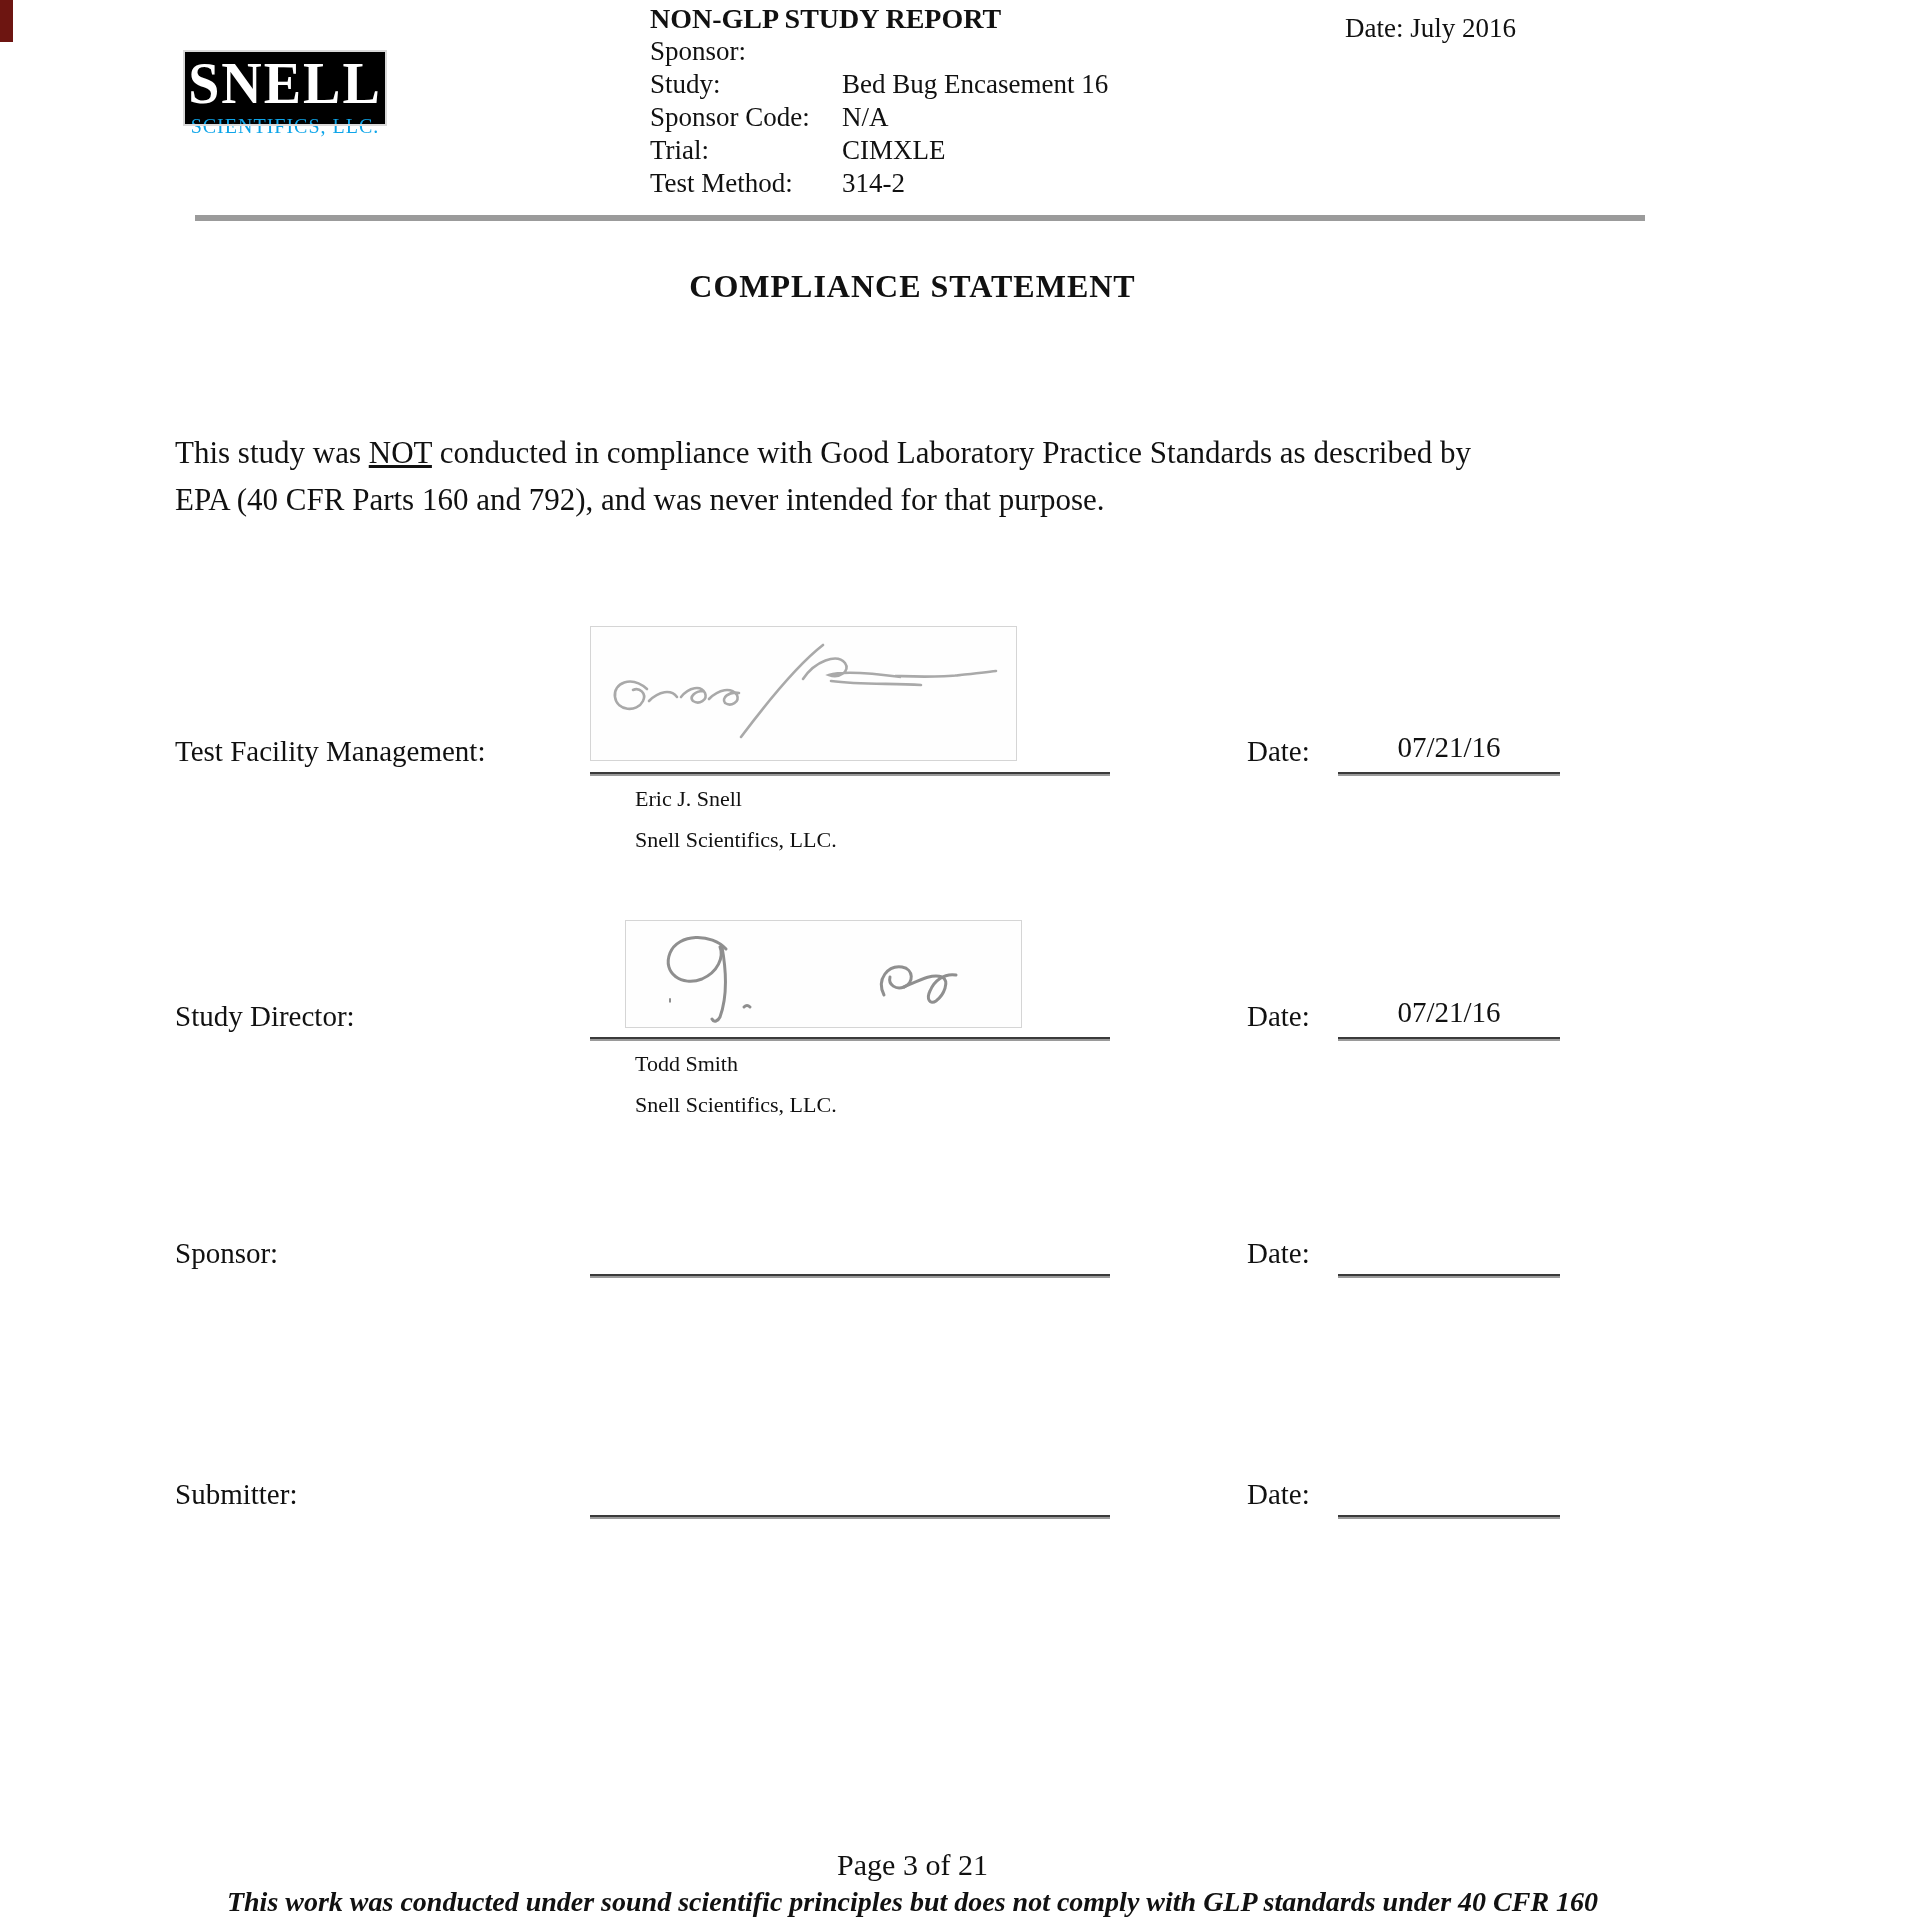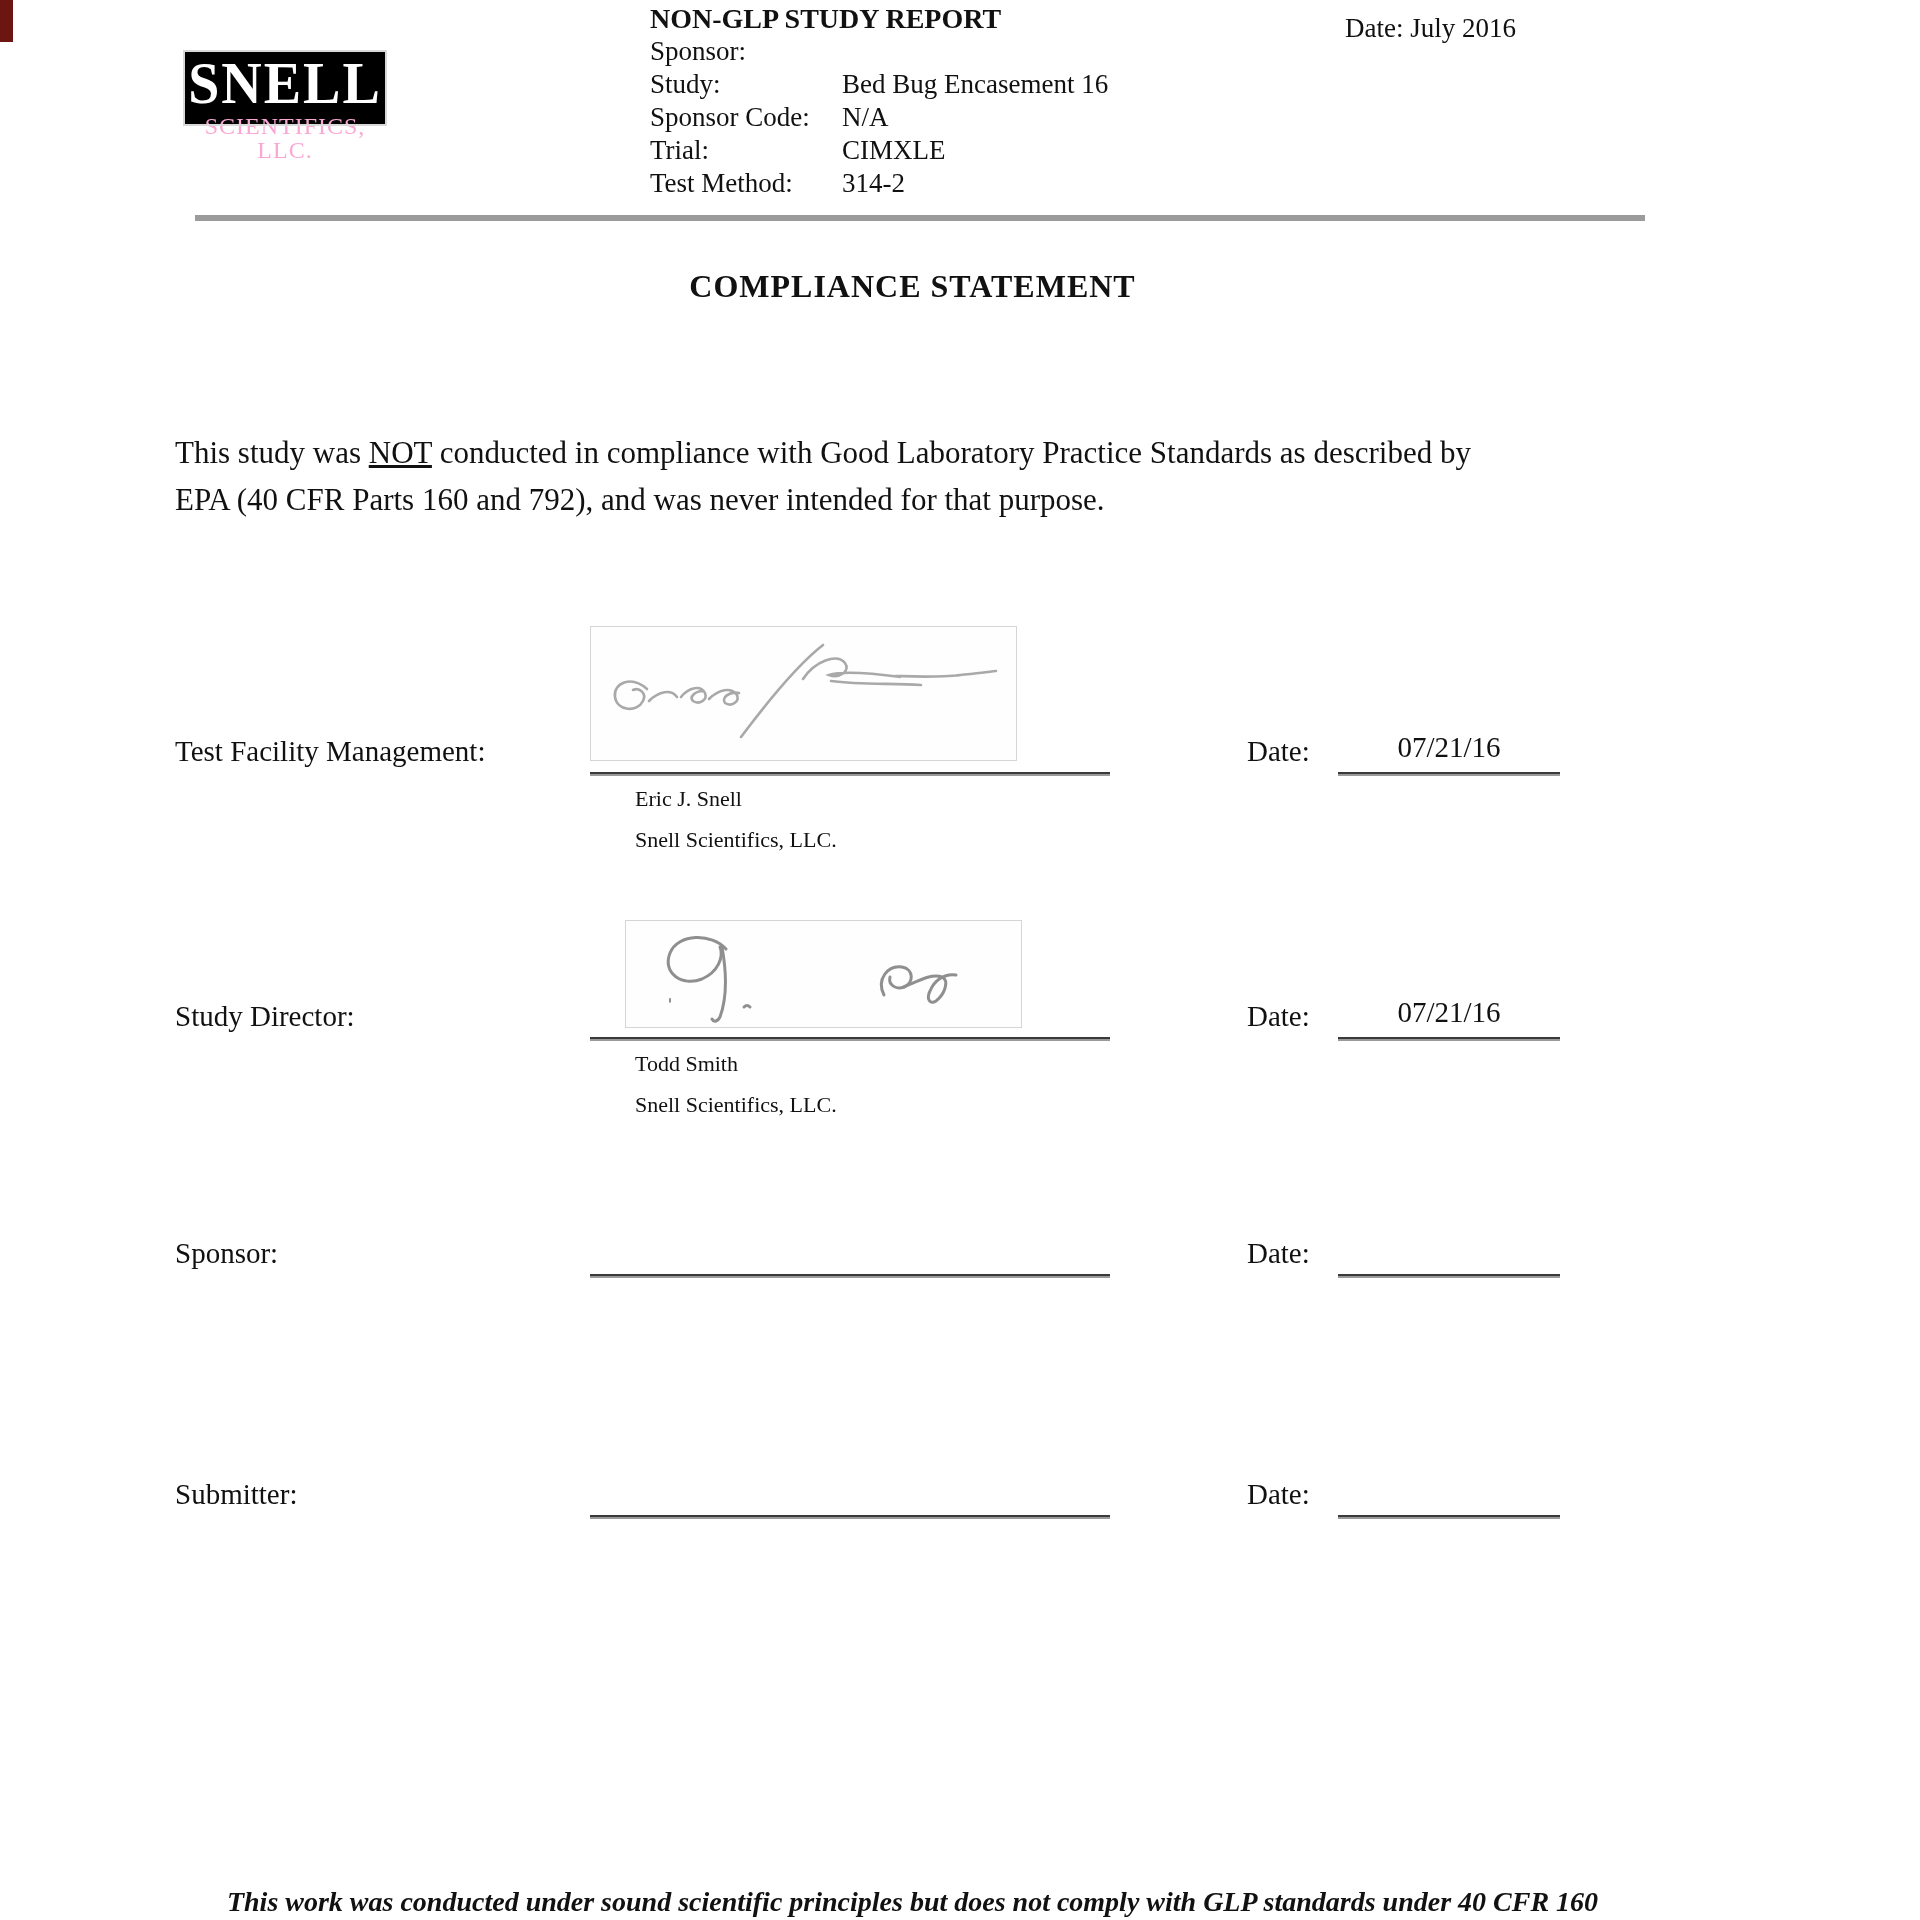--- a/index.html
+++ b/index.html
@@ -12,21 +12,21 @@
     overflow:hidden;
   }
   
   .artifact{position:absolute;left:0;top:0;width:13px;height:42px;background:#6d1511;}
 
   
   .logo{position:absolute;left:185px;top:52px;width:200px;height:72px;background:#000;
         outline:2px solid #d9d9d9;text-align:center;}
   .logo .big{display:block;color:#fff;font-weight:bold;font-size:56px;line-height:62px;
              letter-spacing:2px;transform:scaleY(1.05);}
-  .logo .small{display:block;color:#f9a8d4;font-size:24px;line-height:24px;letter-spacing:1px;}
+  .logo .small{display:block;color:#0ea5e9;font-size:20px;line-height:24px;letter-spacing:1px;}
 
   
   .hdr{position:absolute;left:650px;top:2px;font-size:27px;line-height:33px;}
   .hdr .row{display:flex;}
   .hdr .lab{width:192px;}
   .hdr .val{}
   .hdr .bold{font-weight:bold;font-size:28px;}
   .hdr-date{position:absolute;left:1345px;top:12px;font-size:27px;line-height:33px;}
 
   .rule{position:absolute;left:195px;top:215px;width:1450px;height:6px;background:#9b9b9b;}
@@ -168,15 +168,16 @@
   </div>
 
   <div class="sigrow" style="top:1478px">
     <span class="lbl">Submitter:</span>
     <span class="line"></span>
     <span class="dlbl">Date:</span>
     <span class="dval"></span>
     <span class="dline"></span>
   </div>
 
+  <div class="footer-page">Page 3 of 21</div>
   <div class="footer-note">This work was conducted under sound scientific principles but does not comply with GLP standards under 40 CFR 160</div>
 
 </div>
 
 </body></html>

